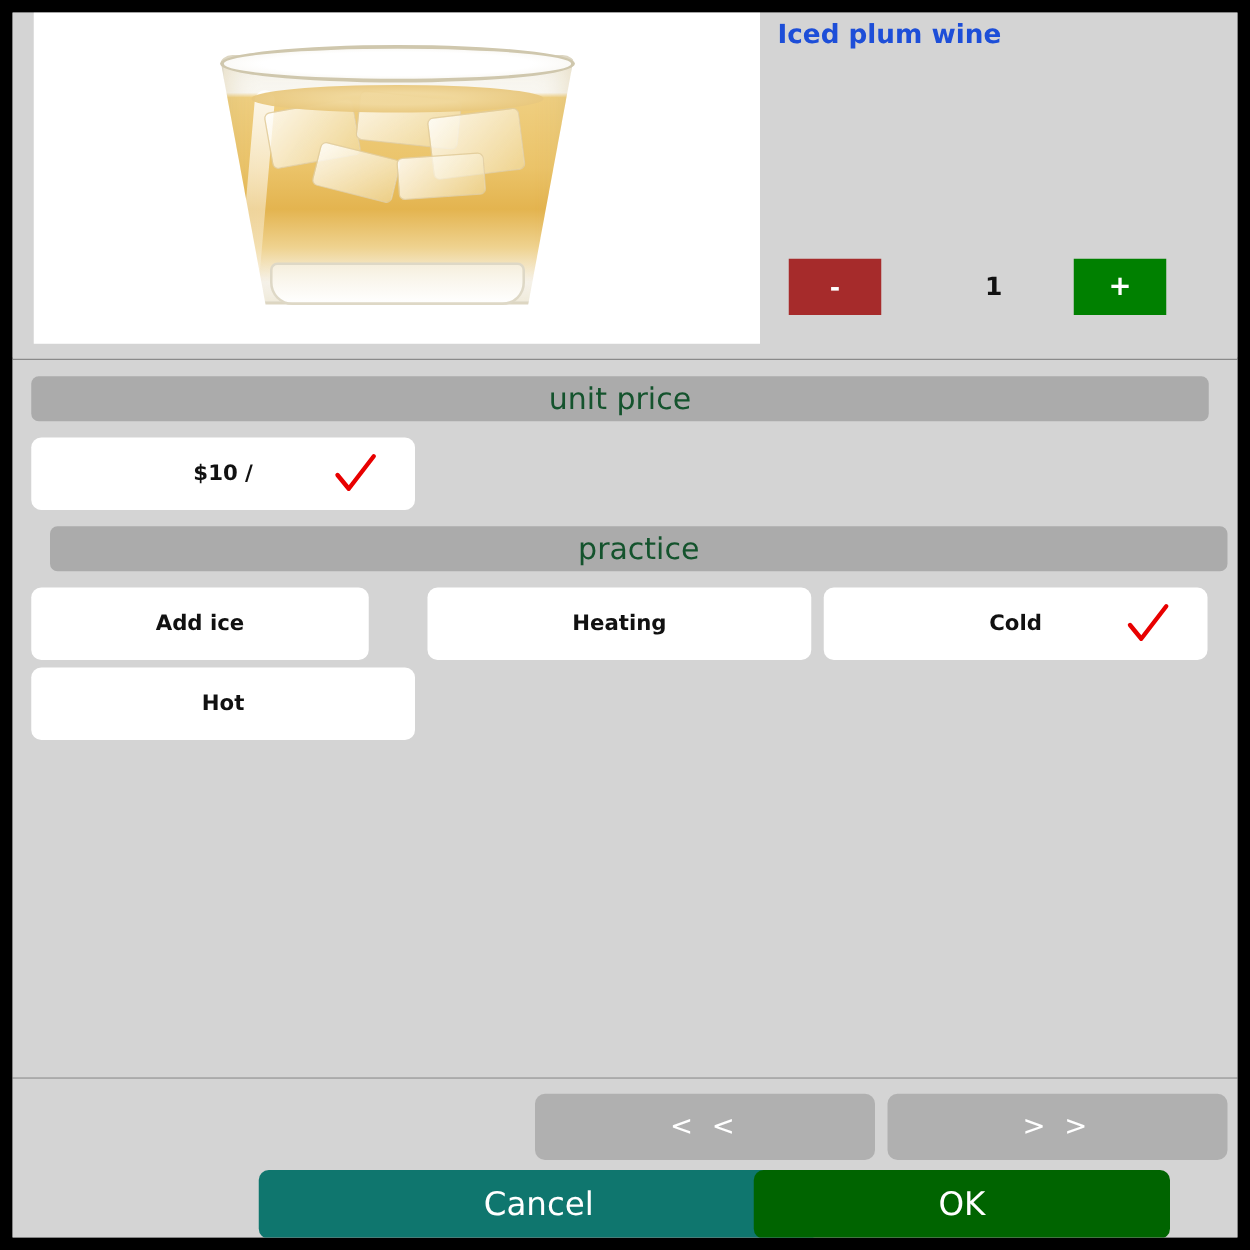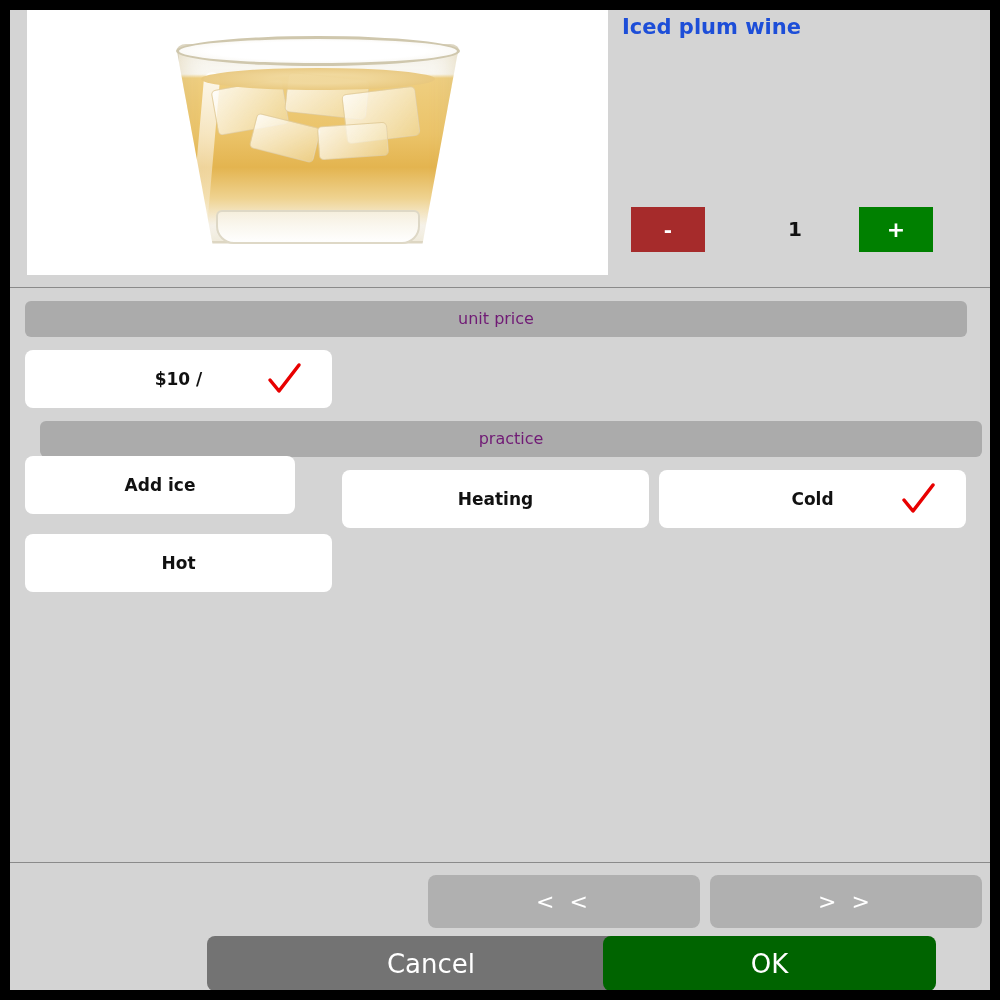--- a/index.html
+++ b/index.html
@@ -177,22 +177,22 @@
     background: #d4d4d4;
   }
 
   .section-header {
     position: absolute;
     left: 15px;
     width: 942px;
     height: 36px;
     line-height: 36px;
     background: #ababab;
-    color: #701a75;
-    font-size: 16px;
+    color: #14532d;
+    font-size: 24px;
     text-align: center;
     border-radius: 6px;
   }
   #header-unit-price { top: 13px; }
   #header-practice   { top: 133px; margin-left: 15px; }
 
   .option-btn {
     position: absolute;
     height: 58px;
     background: #ffffff;
@@ -220,21 +220,21 @@
     transform: translateY(-50%);
     width: 36px;
     height: 36px;
     pointer-events: none;
   }
 
   
   #opt-price-0 { left: 15px; top: 62px; width: 307px; }
 
   
-  #opt-practice-0 { left: 15px;  top: 168px; width: 270px; }
+  #opt-practice-0 { left: 15px;  top: 182px; width: 270px; }
   #opt-practice-1 { left: 332px; top: 182px; width: 307px; }
   #opt-practice-2 { left: 649px; top: 182px; width: 307px; }
   #opt-practice-3 { left: 15px;  top: 246px; width: 307px; }
 
   
   #footer {
     position: absolute;
     left: 0; top: 853px;
     width: 980px;
     height: 127px;
@@ -262,21 +262,21 @@
     position: absolute;
     top: 73px;
     height: 55px;
     border: none;
     border-radius: 8px;
     color: #ffffff;
     font-size: 26px;
     cursor: pointer;
     font-family: "DejaVu Sans", sans-serif;
   }
-  #cancel-button { left: 197px; width: 448px; background: #737373; }
+  #cancel-button { left: 197px; width: 448px; background: #0f766e; }
   #ok-button     { left: 593px; width: 333px; background: #006400; }
 </style>
 </head>
 <body>
 
 <div id="dialog">
 
   <div id="top-panel">
 
     <div id="product-image-frame">

